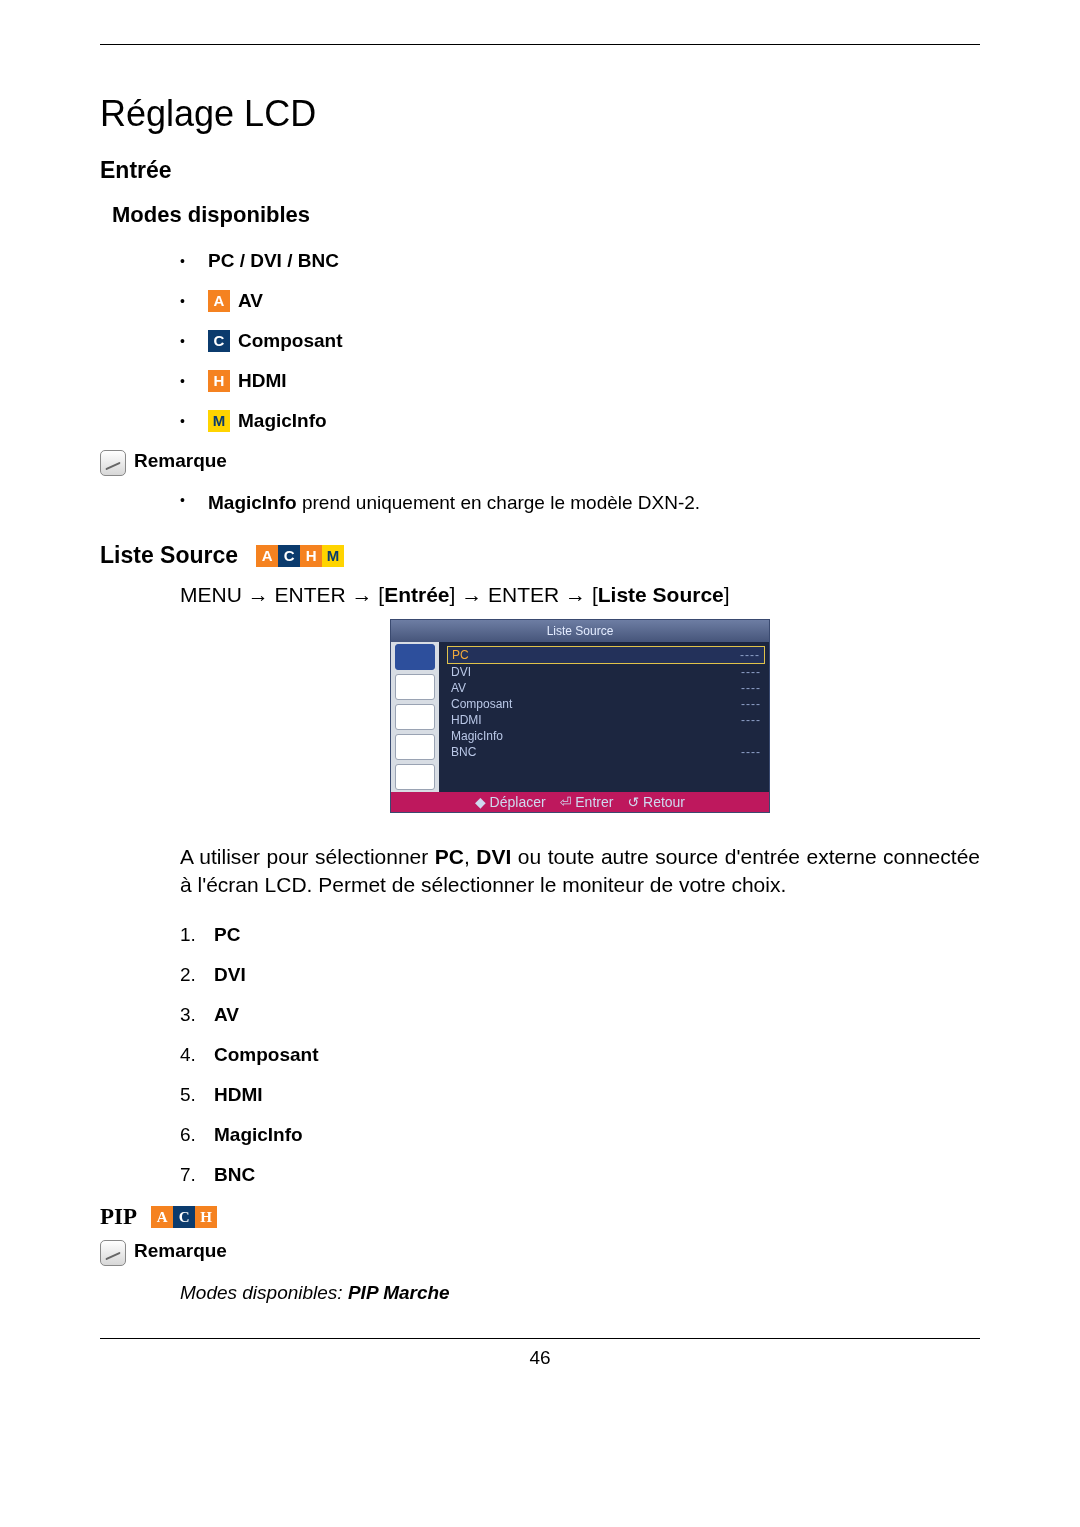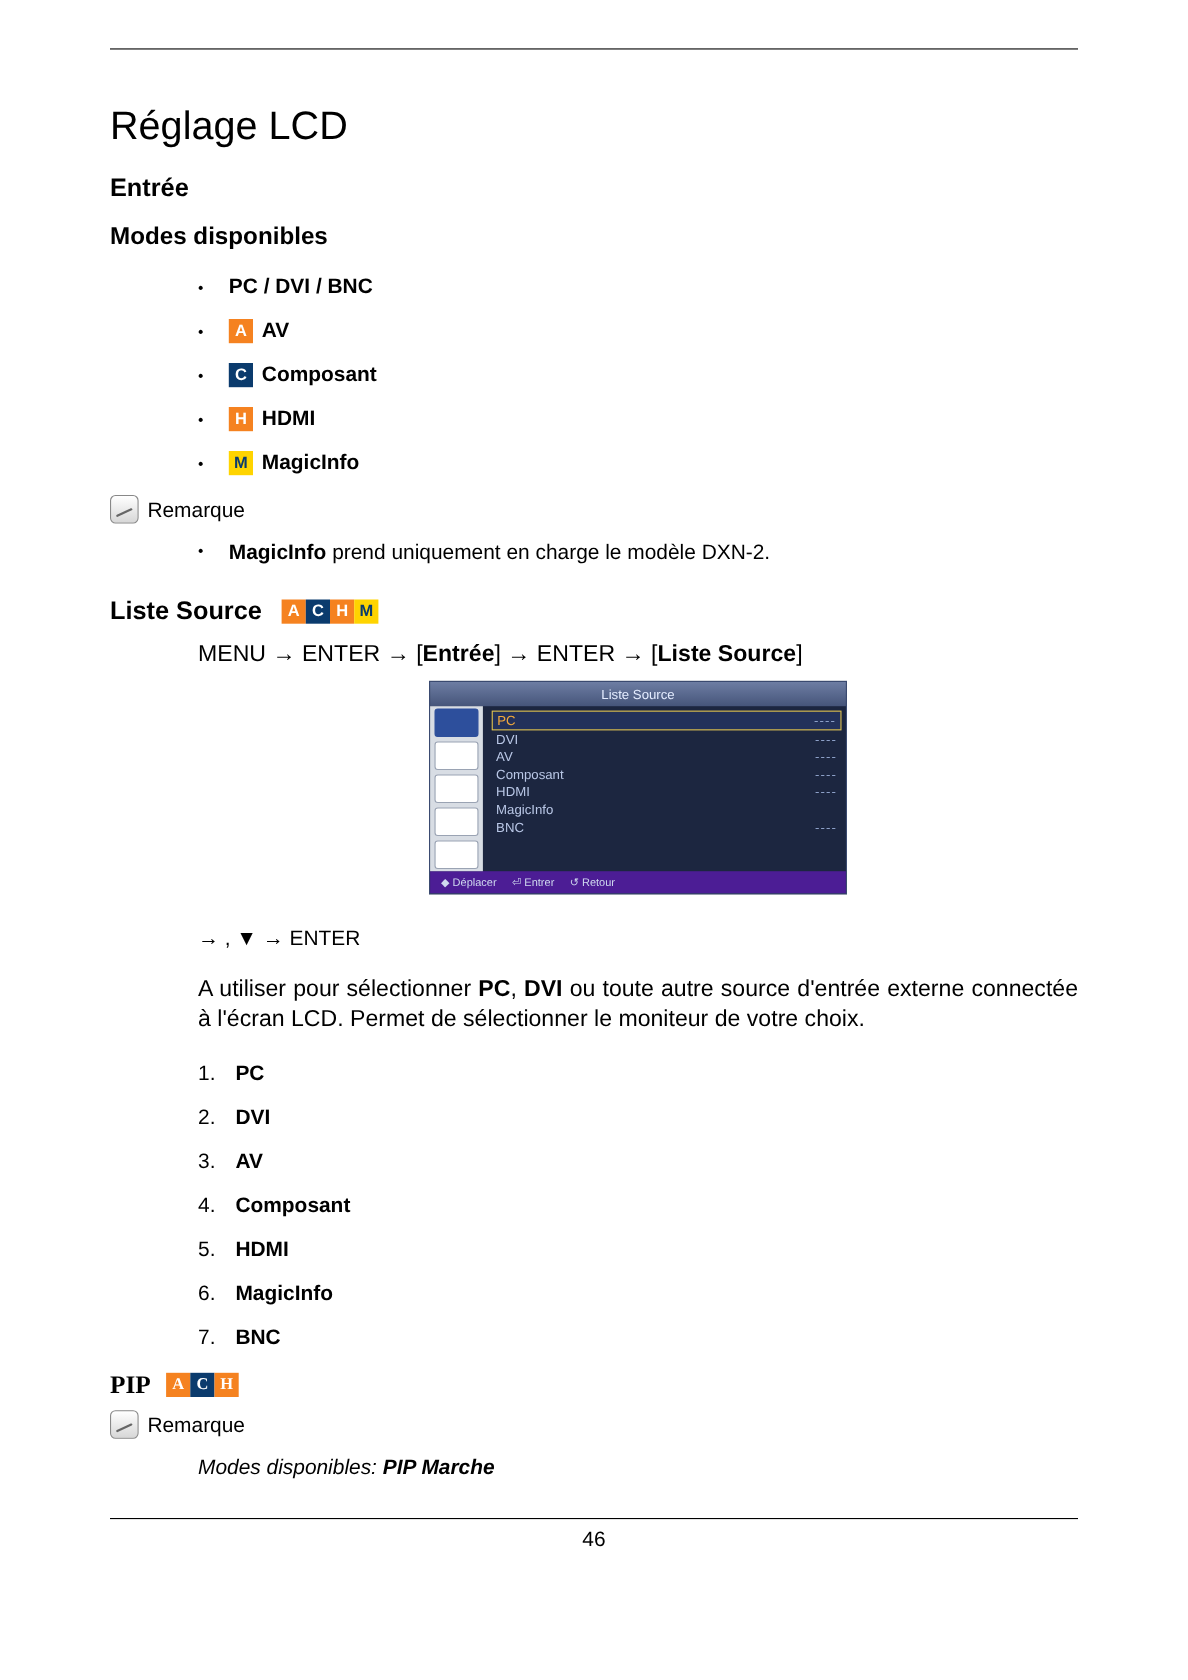--- a/index.html
+++ b/index.html
@@ -24,21 +24,21 @@
     margin-bottom: 22px;
   }
   h2.section {
     font-size: 23px;
     font-weight: 700;
     margin: 8px 0 18px 0;
   }
   h3.subsection {
     font-size: 22px;
     font-weight: 700;
-    margin: 0 0 22px 0;
+    margin: 0 0 22px 12px;
   }
   .indent1 { margin-left: 80px; }
   ul.bullets { list-style: none; }
   ul.bullets li {
     margin-bottom: 18px;
     font-size: 19px;
     display: flex;
     align-items: center;
   }
   ul.bullets li .bullet {
@@ -57,22 +57,23 @@
     color: #fff;
     margin-right: 8px;
     vertical-align: middle;
   }
   .badge-a { background: #f58220; }
   .badge-c { background: #0b3b6d; }
   .badge-h { background: #f58220; }
   .badge-m { background: #ffd400; color: #0b3b6d; }
   .note-row {
     display: flex;
-    align-items: flex-end;
+    align-items: flex-start;
     margin: 10px 0 16px 0;
+    font-weight: bold;
   }
   .note-icon {
     width: 26px;
     height: 26px;
     border: 1px solid #888;
     border-radius: 5px;
     background: linear-gradient(#fff,#d7d7d7);
     margin-right: 8px;
     position: relative;
   }
@@ -155,28 +156,28 @@
   .osd-row.sel {
     border: 1px solid #e0c24a;
     background: #23315a;
     padding: 1px 4px;
     margin: 0 -4px;
   }
   .osd-row .lab { color: #b9c7e6; }
   .osd-row.sel .lab { color: #f2a93c; }
   .osd-row .val { color: #8da0c8; letter-spacing: 1px; }
   .osd-foot {
-    background: #4c1d95;
+    background: #be185d;
     height: 20px;
     display: flex;
-    justify-content: flex-start;
+    justify-content: center;
     align-items: center;
     gap: 14px;
     padding: 0 10px;
-    font-size: 10px;
+    font-size: 14px;
     color: #cfd9ef;
   }
   .post-arrow {
     font-size: 19px;
     margin-left: 80px;
     margin-bottom: 20px;
   }
   .para {
     font-size: 21px;
     margin-left: 80px;
@@ -333,21 +334,20 @@
         </div>
       </div>
       <div class="osd-foot">
         <span>◆ <span>Déplacer</span></span>
         <span>⏎ <span>Entrer</span></span>
         <span>↺ <span>Retour</span></span>
       </div>
     </div>
   </div>
 
-  <div class="post-arrow">→   , ▼ → ENTER</div>
 
   <p class="para">
     <span>A utiliser pour sélectionner </span><b>PC</b><span>, </span><b>DVI</b><span> ou toute autre source d'entrée externe connectée à l'écran LCD. Permet de sélectionner le moniteur de votre choix.</span>
   </p>
 
   <ol class="numlist">
     <li>PC</li>
     <li>DVI</li>
     <li>AV</li>
     <li>Composant</li>

